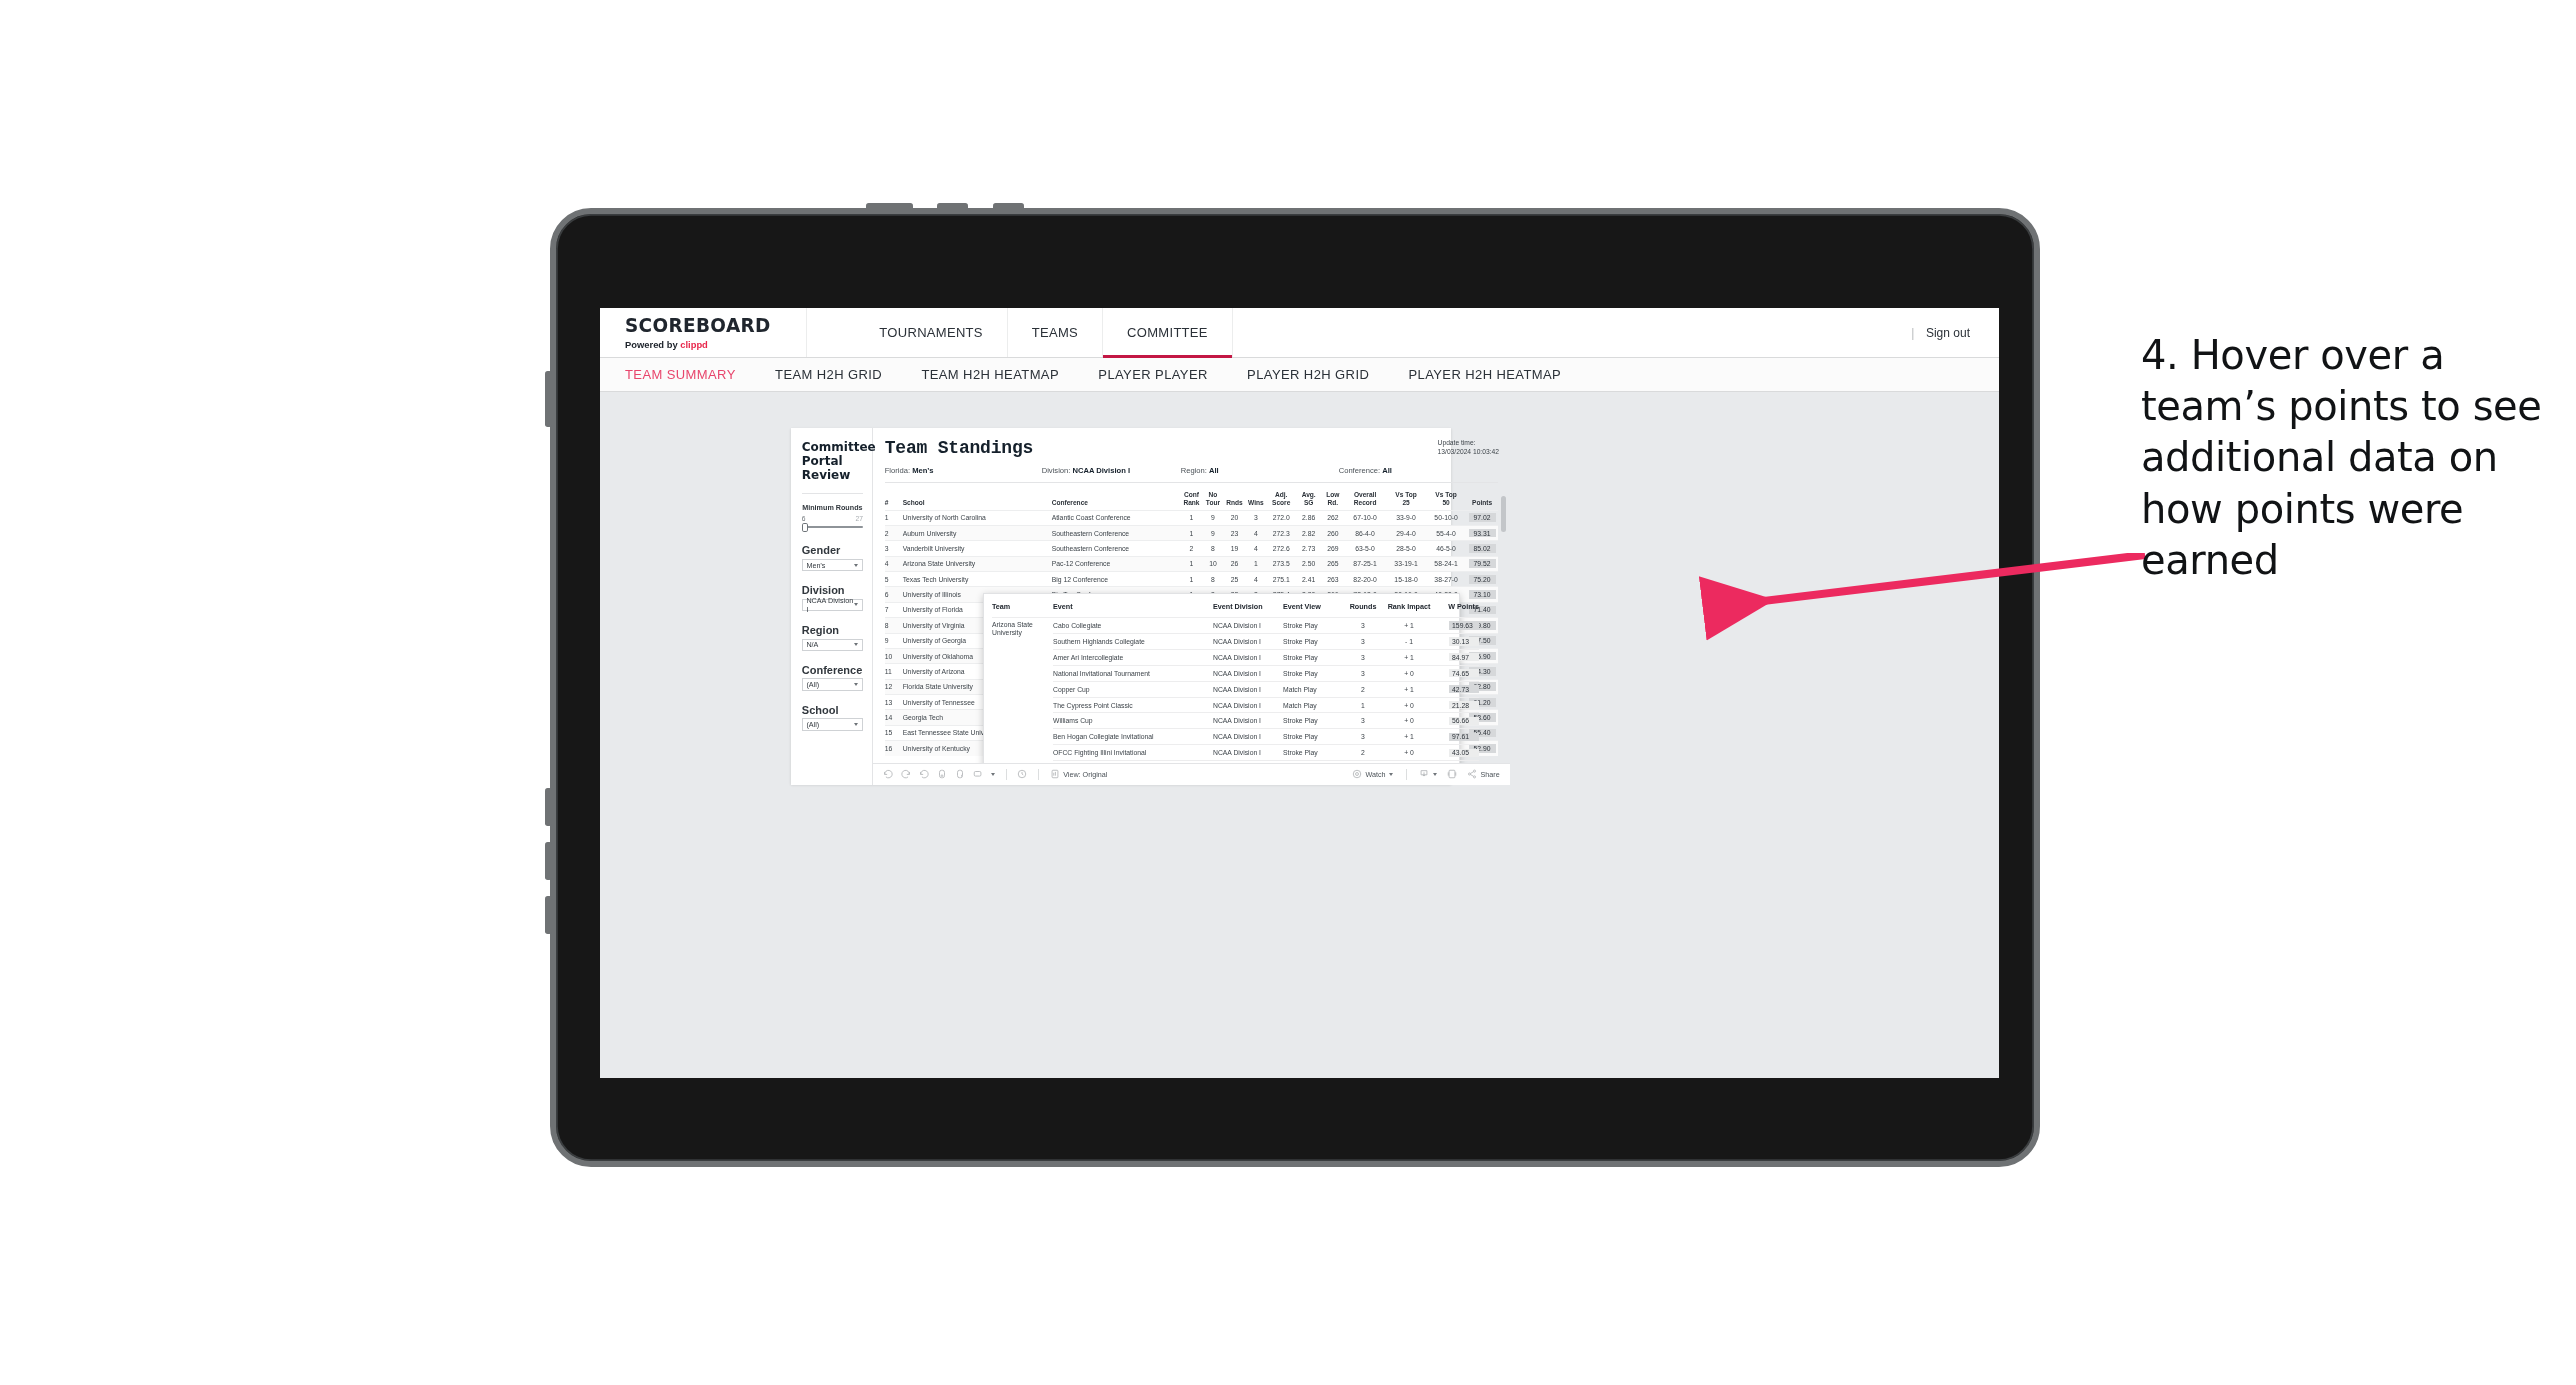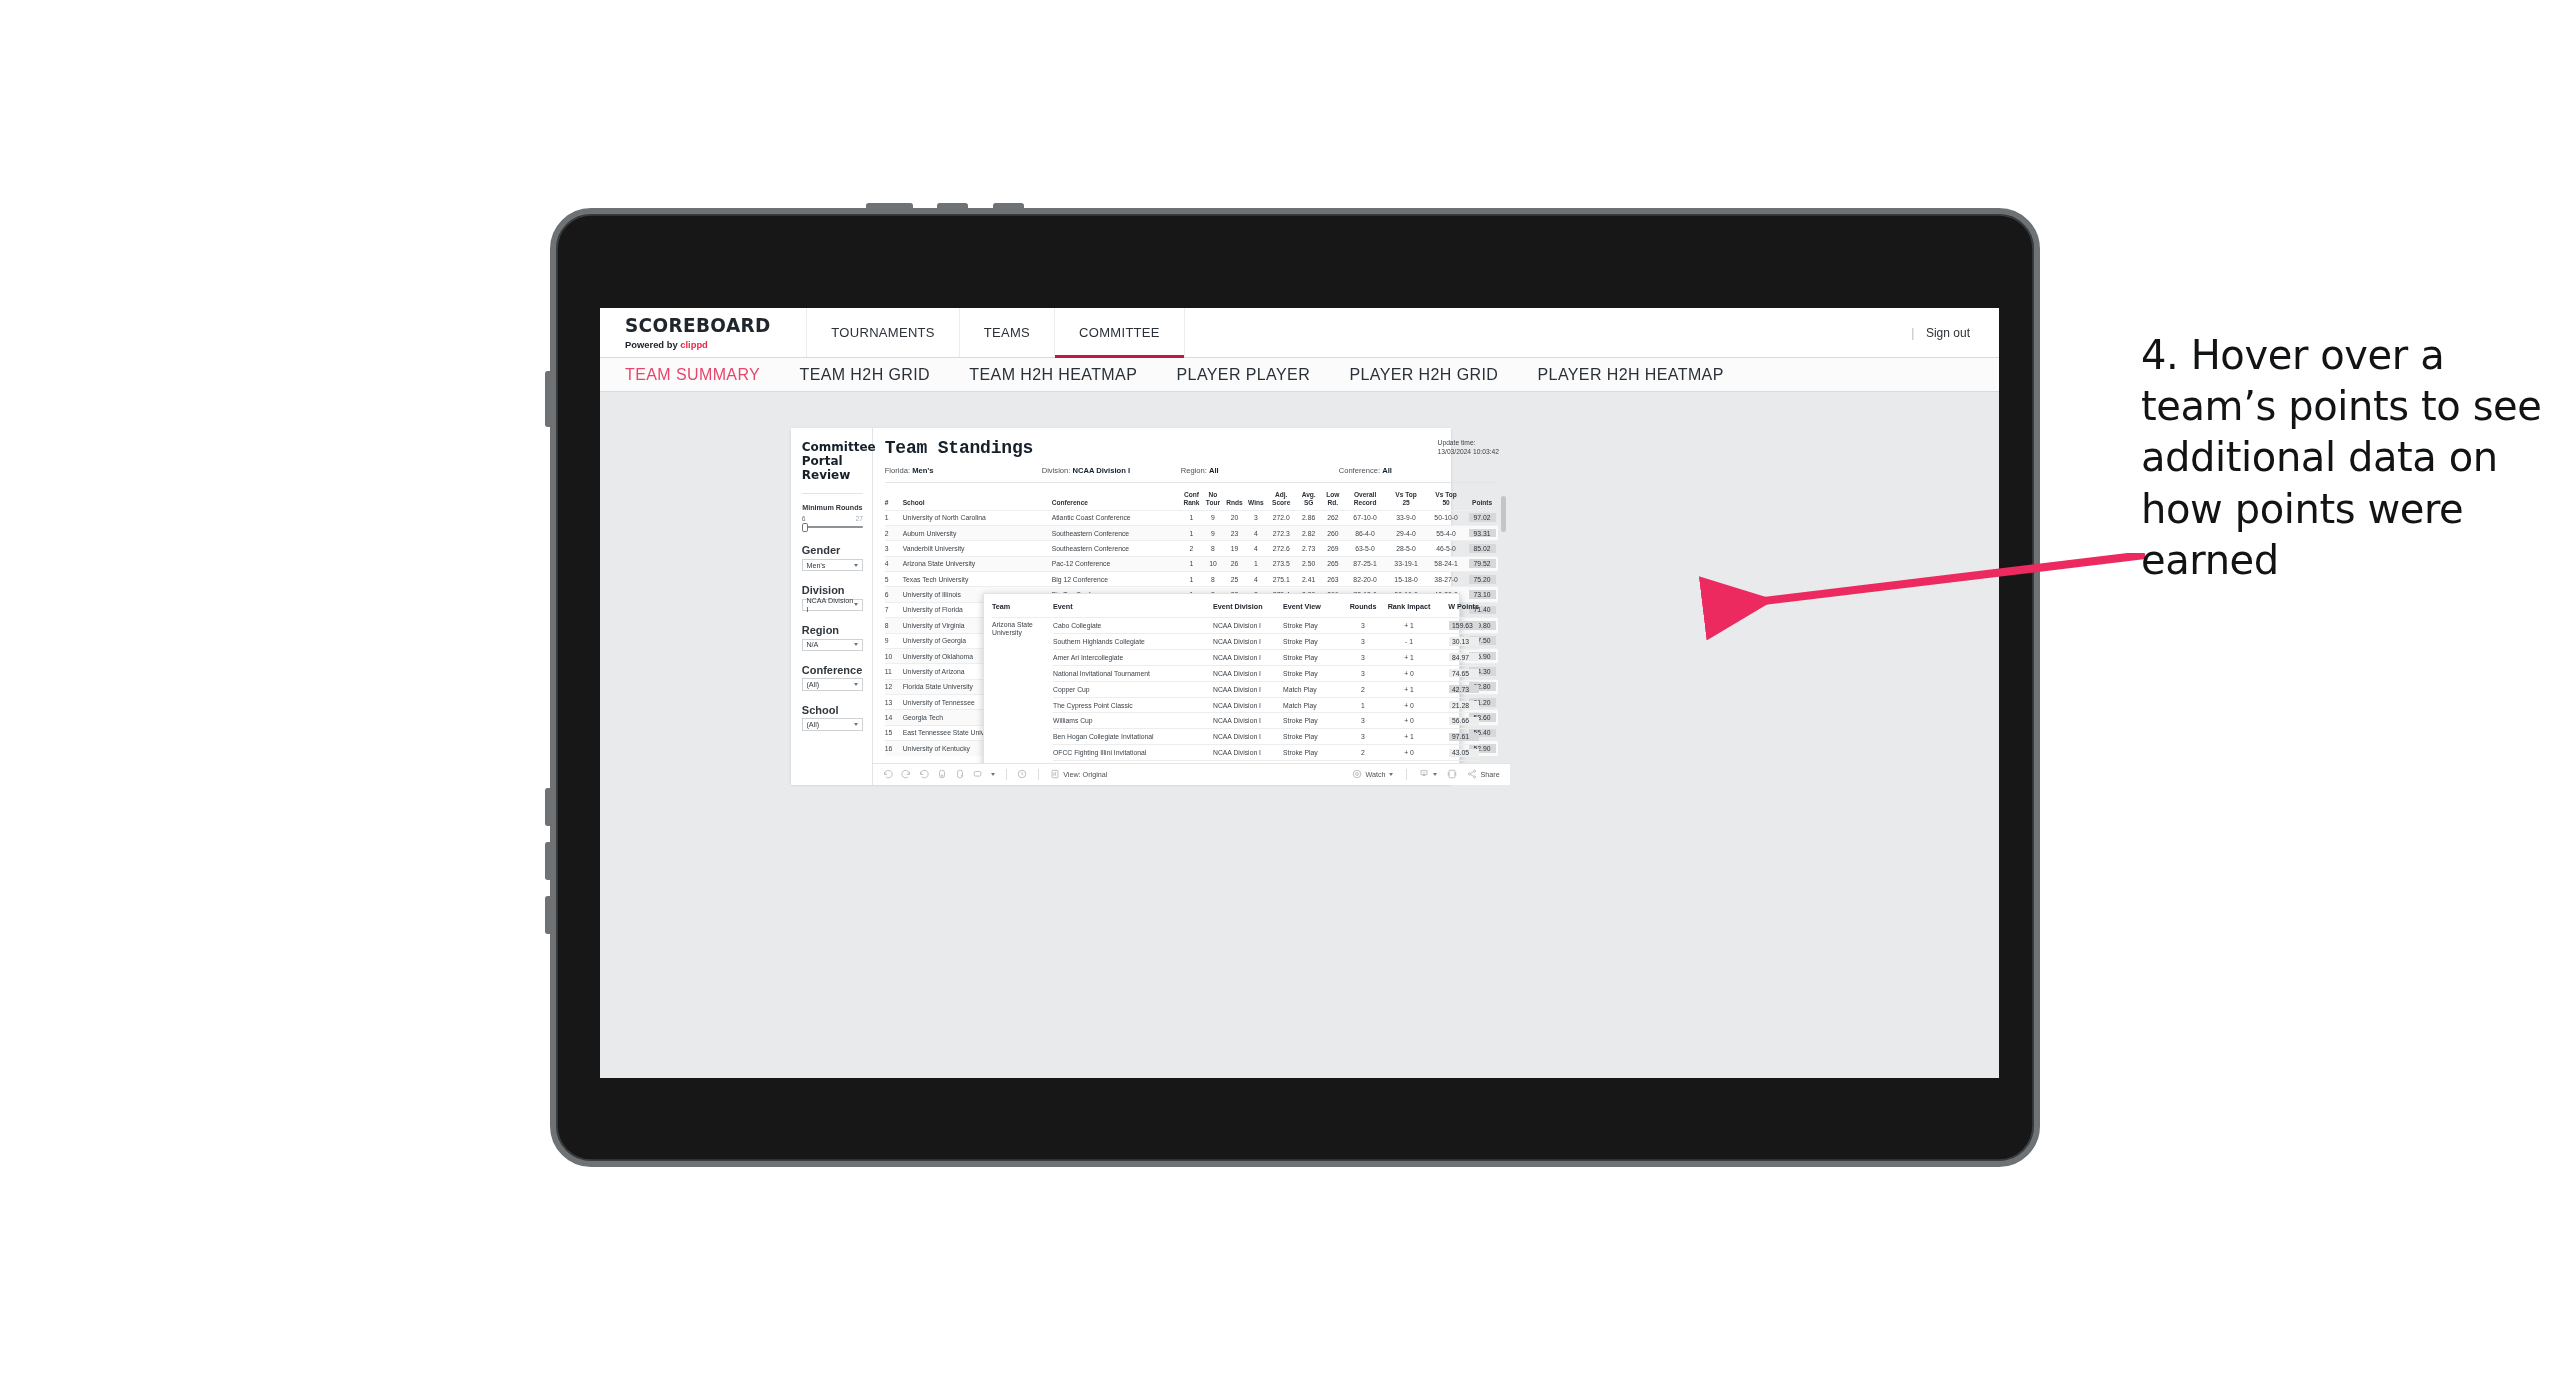--- a/index.html
+++ b/index.html
@@ -40,20 +40,21 @@
     background: #e8eaec;
     overflow: hidden;
   }
 
   
   .appbar {
     height: 50px; background: #ffffff;
     display: flex; align-items: stretch;
     border-bottom: 0.9px solid #d9dadb;
     position: relative;
+    gap: 48px;
   }
   .brand { display: flex; flex-direction: column; justify-content: center;
            padding: 0 23px 0 25px; border-right: 0.9px solid #eceded; }
   .brand-name {
     font-family: "DejaVu Sans", sans-serif;
     font-weight: 700; font-size: 20px; letter-spacing: 0.4px;
     color: #20262e; line-height: 1; transform: scaleX(.92); transform-origin: left;
   }
   .brand-sub { font-size: 9.4px; color: #20262e; margin-top: 3.6px; font-weight: 600; }
   .brand-sub em { font-style: normal; color: #e8274b; font-weight: 700; }
@@ -72,21 +73,21 @@
     padding-right: 29px; font-size: 12px; color: #2b3138;
   }
   .vsep { color: #b9bcbe; }
 
   
   .subbar {
     height: 34px; background: #fbfbfb; display: flex; align-items: center;
     padding-left: 25px; gap: 0px; border-bottom: 0.9px solid #d9dadb;
   }
   .subtab {
-    font-size: 16px; letter-spacing: 0.4px; color: #2b3138;
+    font-size: 13px; letter-spacing: 0.4px; color: #2b3138;
     padding: 0 24px 0 0; margin-right: 15.3px; cursor: pointer; white-space: nowrap;
   }
   .subtab.active { color: #e8456c; }
 
   
   #workspace { position: relative; height: 686px; background: #e8eaec; }
   #viz {
     position: absolute; left: 191px; top: 36px;
     width: 660px; height: 357px;
     background: #ffffff; display: flex;

